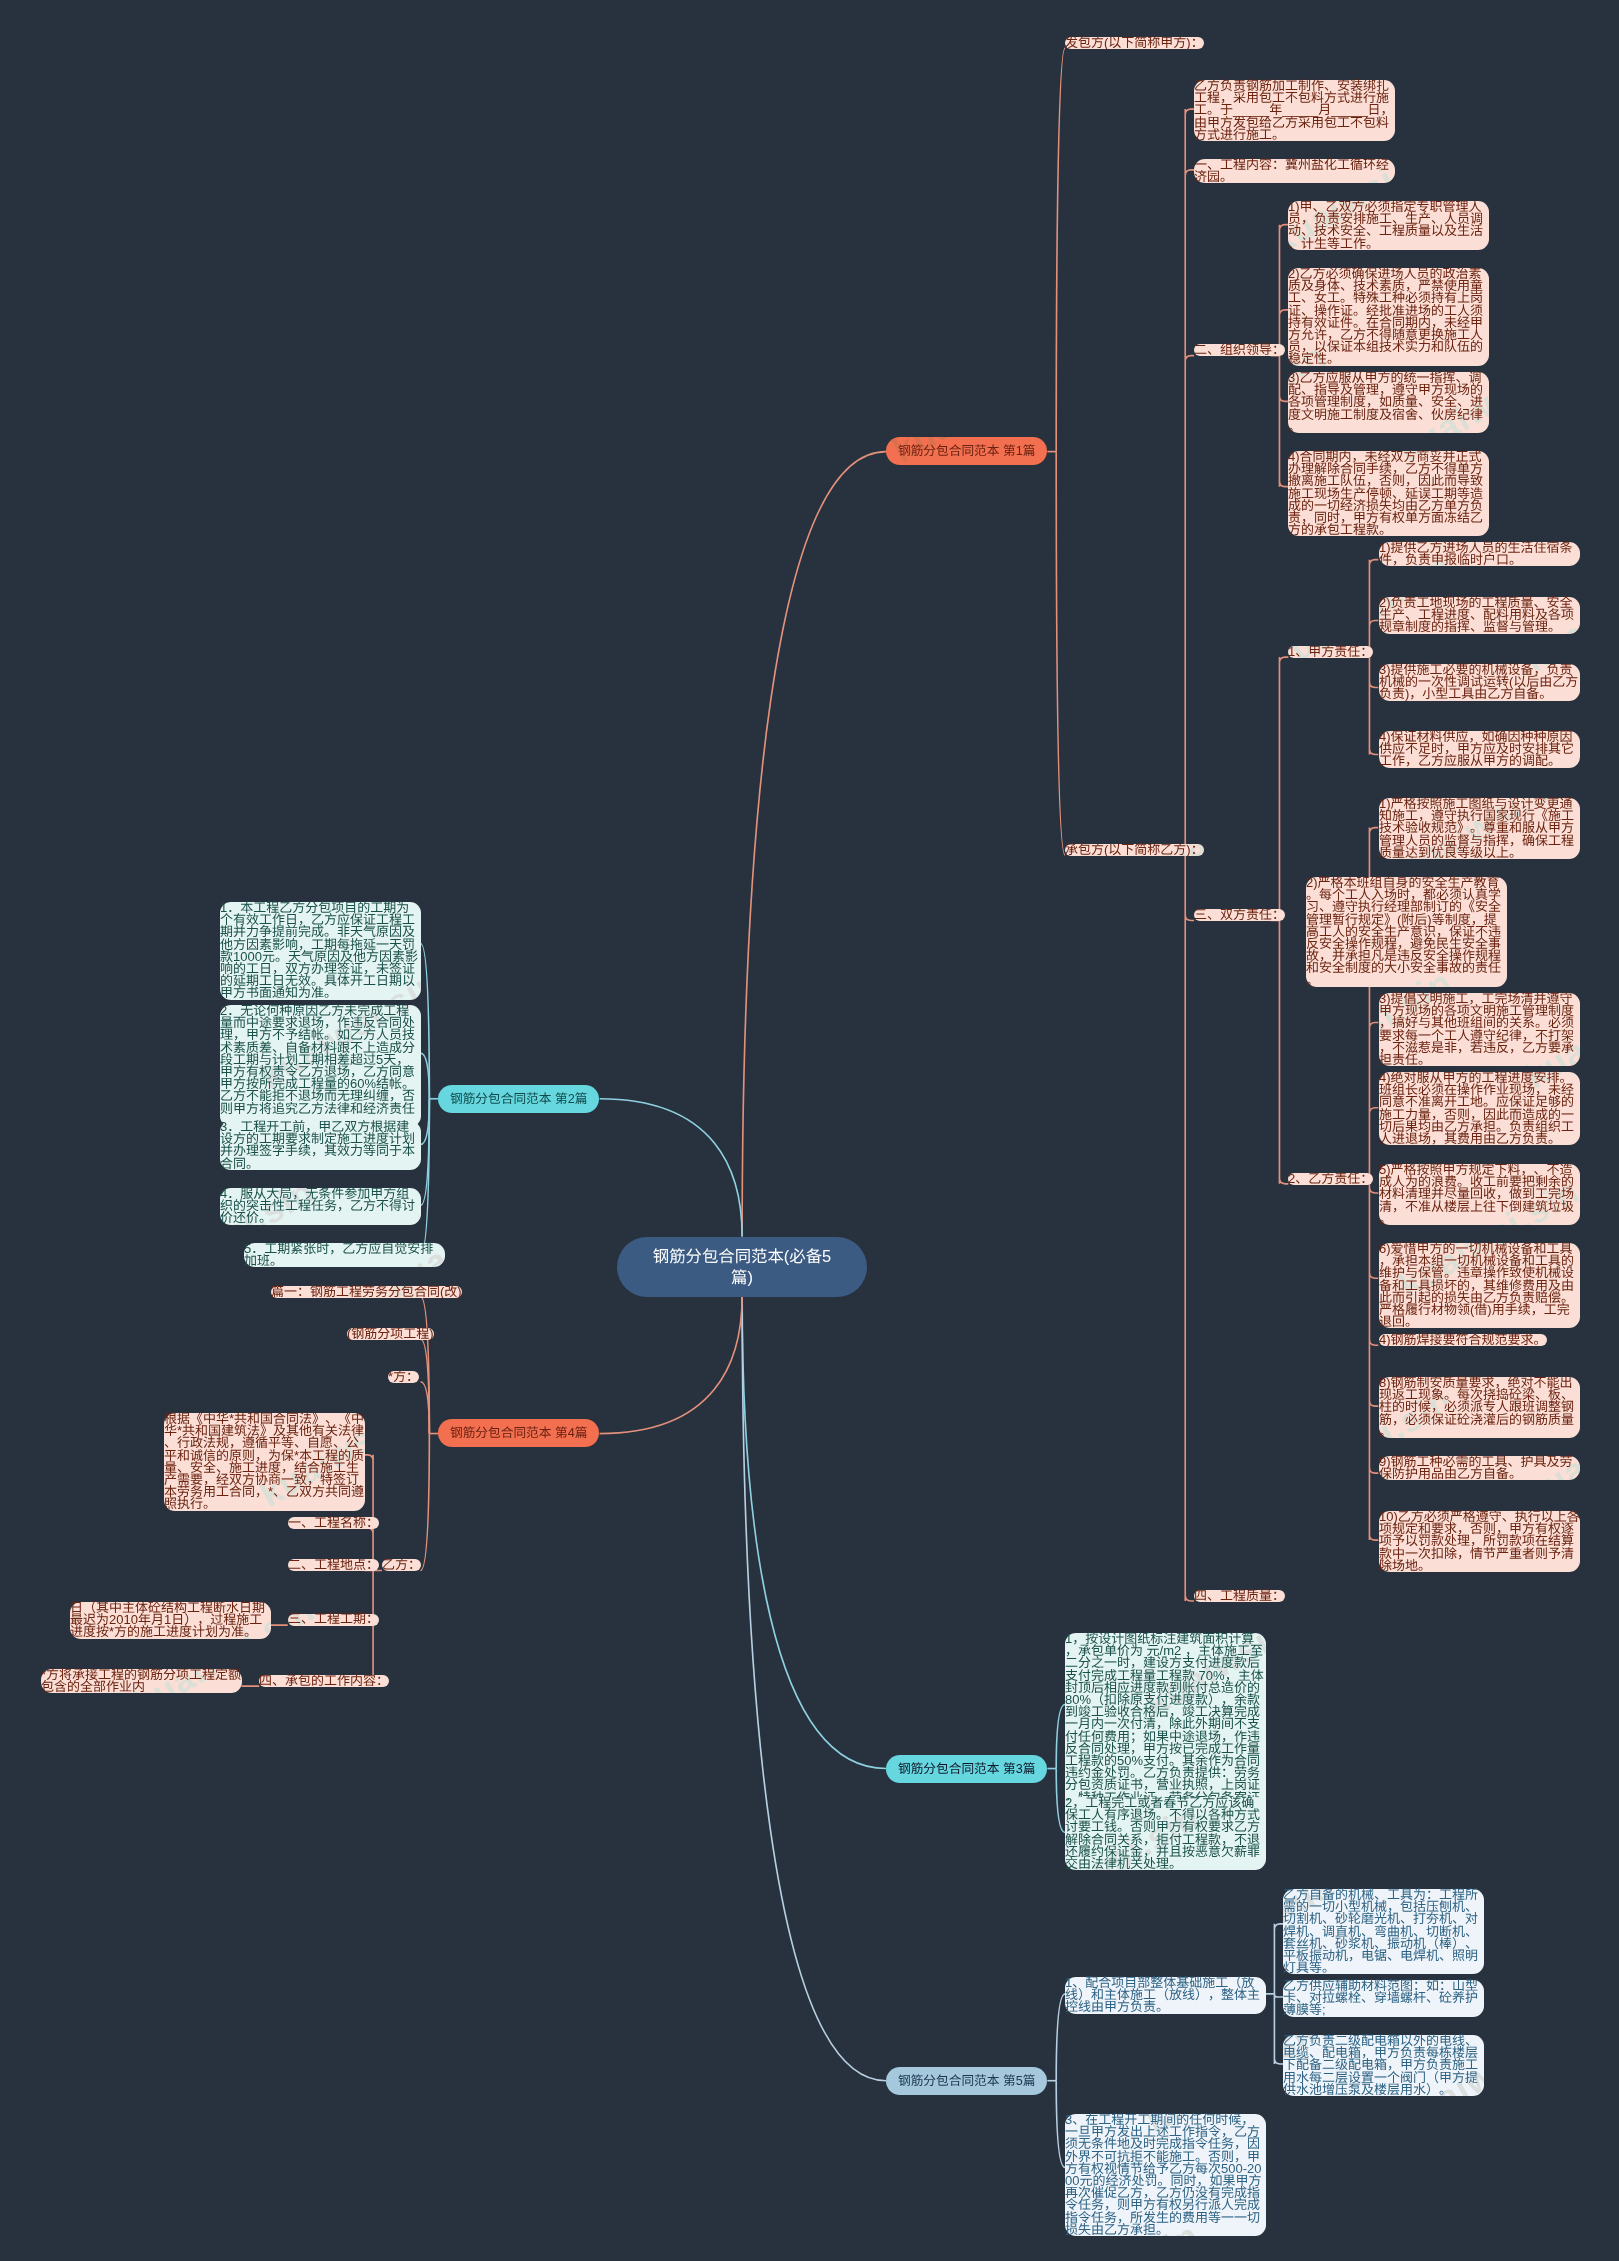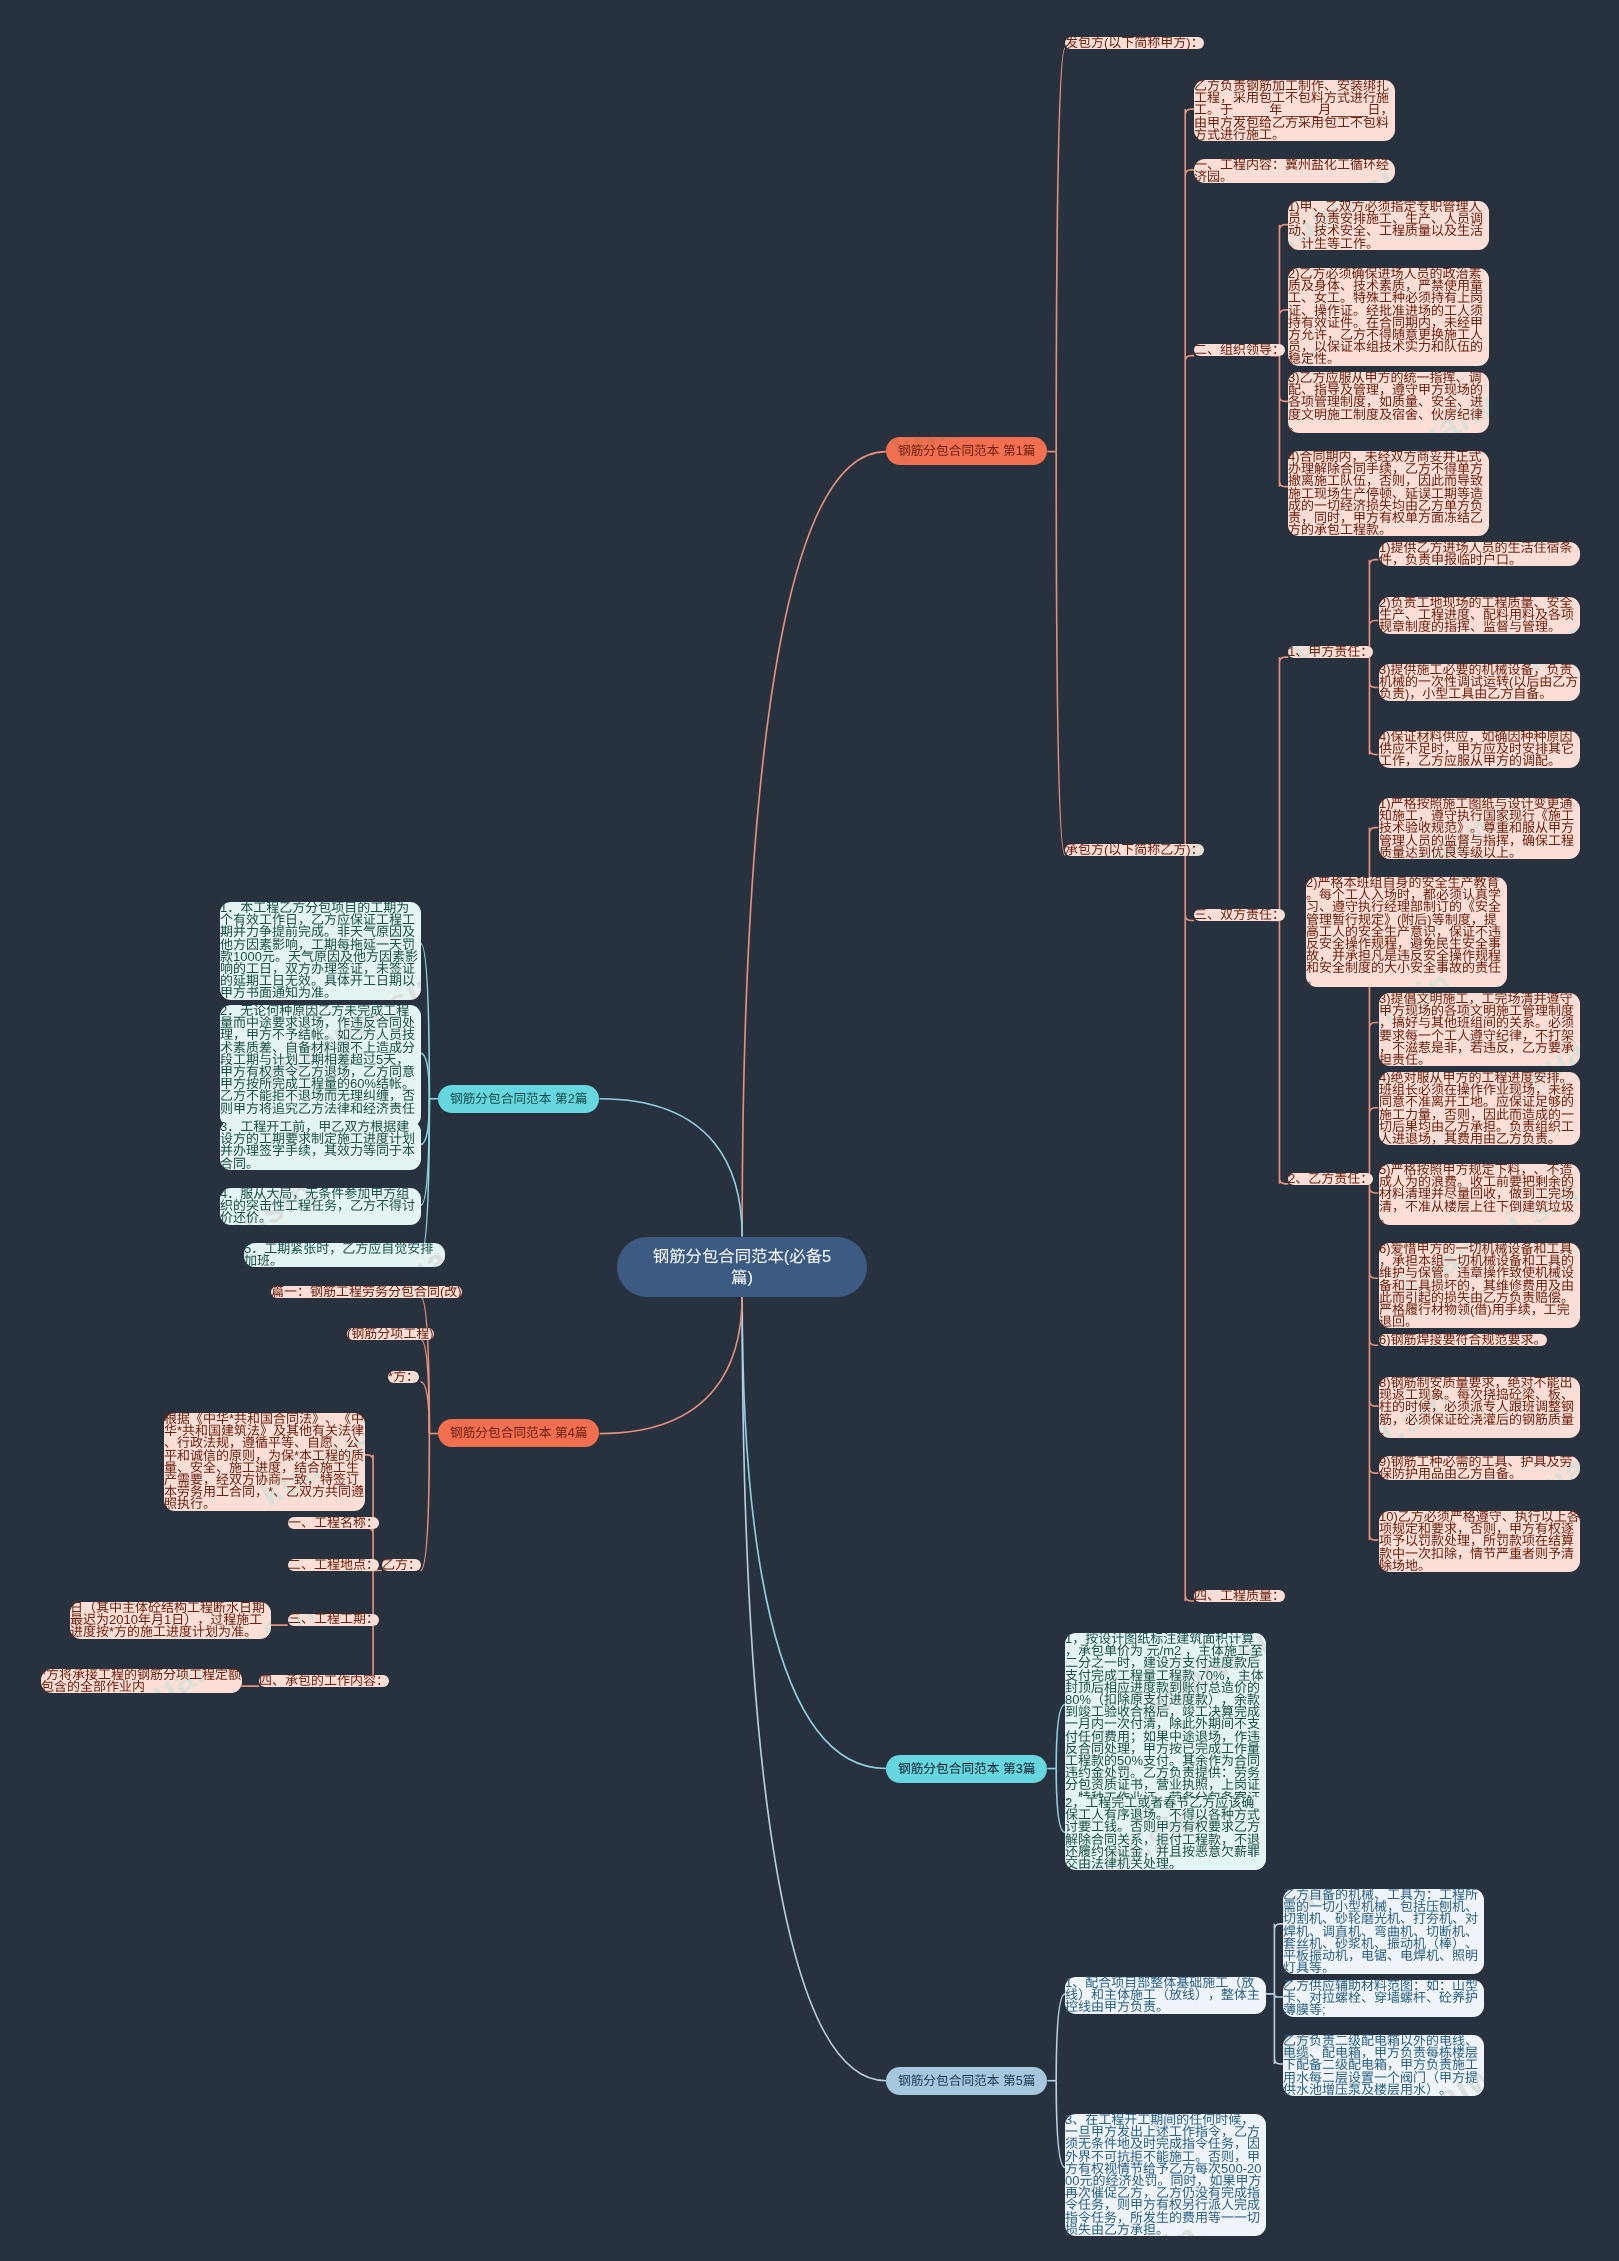--- a/index.html
+++ b/index.html
@@ -75,21 +75,21 @@
       <div class="node " style="background: rgb(251, 223, 214); color: rgb(107, 35, 16); max-width: 201px; left: 1379px; top: 597px;"><span>2)负责工地现场的工程质量、安全生产、工程进度、配料用料及各项规章制度的指挥、监督与管理。</span></div>
       <div class="node " style="background: rgb(251, 223, 214); color: rgb(107, 35, 16); max-width: 201px; left: 1379px; top: 664px;"><span>3)提供施工必要的机械设备，负责机械的一次性调试运转(以后由乙方负责)，小型工具由乙方自备。</span></div>
       <div class="node " style="background: rgb(251, 223, 214); color: rgb(107, 35, 16); max-width: 201px; left: 1379px; top: 731px;"><span>4)保证材料供应，如确因种种原因供应不足时，甲方应及时安排其它工作，乙方应服从甲方的调配。</span></div>
       <div class="node " style="background: rgb(251, 223, 214); color: rgb(107, 35, 16); max-width: 201px; left: 1288px; top: 1173px;"><span>2、乙方责任：</span></div>
       <div class="node " style="background: rgb(251, 223, 214); color: rgb(107, 35, 16); max-width: 201px; left: 1379px; top: 798px;"><span>1)严格按照施工图纸与设计变更通知施工，遵守执行国家现行《施工技术验收规范》。尊重和服从甲方管理人员的监督与指挥，确保工程质量达到优良等级以上。</span></div>
       <div class="node " style="background: rgb(251, 223, 214); color: rgb(107, 35, 16); max-width: 201px; left: 1306px; top: 877px;"><span>2)严格本班组自身的安全生产教育。每个工人入场时，都必须认真学习、遵守执行经理部制订的《安全管理暂行规定》(附后)等制度，提高工人的安全生产意识，保证不违反安全操作规程，避免民生安全事故，并承担凡是违反安全操作规程和安全制度的大小安全事故的责任。</span></div>
       <div class="node " style="background: rgb(251, 223, 214); color: rgb(107, 35, 16); max-width: 201px; left: 1379px; top: 993px;"><span>3)提倡文明施工，工完场清并遵守甲方现场的各项文明施工管理制度，搞好与其他班组间的关系。必须要求每一个工人遵守纪律，不打架，不滋惹是非，若违反，乙方要承担责任。</span></div>
       <div class="node " style="background: rgb(251, 223, 214); color: rgb(107, 35, 16); max-width: 201px; left: 1379px; top: 1072px;"><span>4)绝对服从甲方的工程进度安排。班组长必须在操作作业现场，未经同意不准离开工地。应保证足够的施工力量，否则，因此而造成的一切后果均由乙方承担。负责组织工人进退场，其费用由乙方负责。</span></div>
       <div class="node " style="background: rgb(251, 223, 214); color: rgb(107, 35, 16); max-width: 201px; left: 1379px; top: 1164px;"><span>5)严格按照甲方规定下料，、不造成人为的浪费。收工前要把剩余的材料清理并尽量回收，做到工完场清，不准从楼层上往下倒建筑垃圾。</span></div>
       <div class="node " style="background: rgb(251, 223, 214); color: rgb(107, 35, 16); max-width: 201px; left: 1379px; top: 1243px;"><span>6)爱惜甲方的一切机械设备和工具，承担本组一切机械设备和工具的维护与保管。违章操作致使机械设备和工具损坏的，其维修费用及由此而引起的损失由乙方负责赔偿。严格履行材物领(借)用手续，工完退回。</span></div>
-      <div class="node " style="background: rgb(251, 223, 214); color: rgb(107, 35, 16); max-width: 201px; left: 1379px; top: 1334px;"><span>6)钢筋焊接要符合规范要求。</span></div>
+      <div class="node " style="background: rgb(251, 223, 214); color: rgb(107, 35, 16); max-width: 201px; left: 1379px; top: 1334px;"><span>4)钢筋焊接要符合规范要求。</span></div>
       <div class="node " style="background: rgb(251, 223, 214); color: rgb(107, 35, 16); max-width: 201px; left: 1379px; top: 1377px;"><span>8)钢筋制安质量要求，绝对不能出现返工现象。每次挠捣砼梁、板、柱的时候，必须派专人跟班调整钢筋，必须保证砼浇灌后的钢筋质量。</span></div>
       <div class="node " style="background: rgb(251, 223, 214); color: rgb(107, 35, 16); max-width: 201px; left: 1379px; top: 1456px;"><span>9)钢筋工种必需的工具、护具及劳保防护用品由乙方自备。</span></div>
       <div class="node " style="background: rgb(251, 223, 214); color: rgb(107, 35, 16); max-width: 201px; left: 1379px; top: 1511px;"><span>10)乙方必须严格遵守、执行以上各项规定和要求，否则，甲方有权逐项予以罚款处理，所罚款项在结算款中一次扣除，情节严重者则予清除场地。</span></div>
       <div class="node " style="background: rgb(251, 223, 214); color: rgb(107, 35, 16); max-width: 201px; left: 1194px; top: 1590px;"><span>四、工程质量：</span></div>
       <div class="node pill brch" style="background: rgb(102, 215, 223); color: rgb(16, 74, 74); max-width: 201px; left: 438px; top: 1085px;"><span>钢筋分包合同范本 第2篇</span></div>
       <div class="node " style="background: rgb(228, 244, 242); color: rgb(26, 80, 74); max-width: 201px; left: 220px; top: 902px;"><span>1．本工程乙方分包项目的工期为 个有效工作日，乙方应保证工程工期并力争提前完成。非天气原因及他方因素影响，工期每拖延一天罚款1000元。天气原因及他方因素影响的工日，双方办理签证，未签证的延期工日无效。具体开工日期以甲方书面通知为准。</span></div>
       <div class="node " style="background: rgb(228, 244, 242); color: rgb(26, 80, 74); max-width: 201px; left: 220px; top: 1005px;"><span>2．无论何种原因乙方未完成工程量而中途要求退场，作违反合同处理，甲方不予结帐。如乙方人员技术素质差、自备材料跟不上造成分段工期与计划工期相差超过5天，甲方有权责令乙方退场，乙方同意甲方按所完成工程量的60%结帐。乙方不能拒不退场而无理纠缠，否则甲方将追究乙方法律和经济责任。</span></div>
       <div class="node " style="background: rgb(228, 244, 242); color: rgb(26, 80, 74); max-width: 201px; left: 220px; top: 1121px;"><span>3．工程开工前，甲乙双方根据建设方的工期要求制定施工进度计划并办理签字手续，其效力等同于本合同。</span></div>
       <div class="node " style="background: rgb(228, 244, 242); color: rgb(26, 80, 74); max-width: 201px; left: 220px; top: 1188px;"><span>4．服从大局，无条件参加甲方组织的突击性工程任务，乙方不得讨价还价。</span></div>
       <div class="node " style="background: rgb(228, 244, 242); color: rgb(26, 80, 74); max-width: 201px; left: 244px; top: 1243px;"><span>5．工期紧张时，乙方应自觉安排加班。</span></div>

